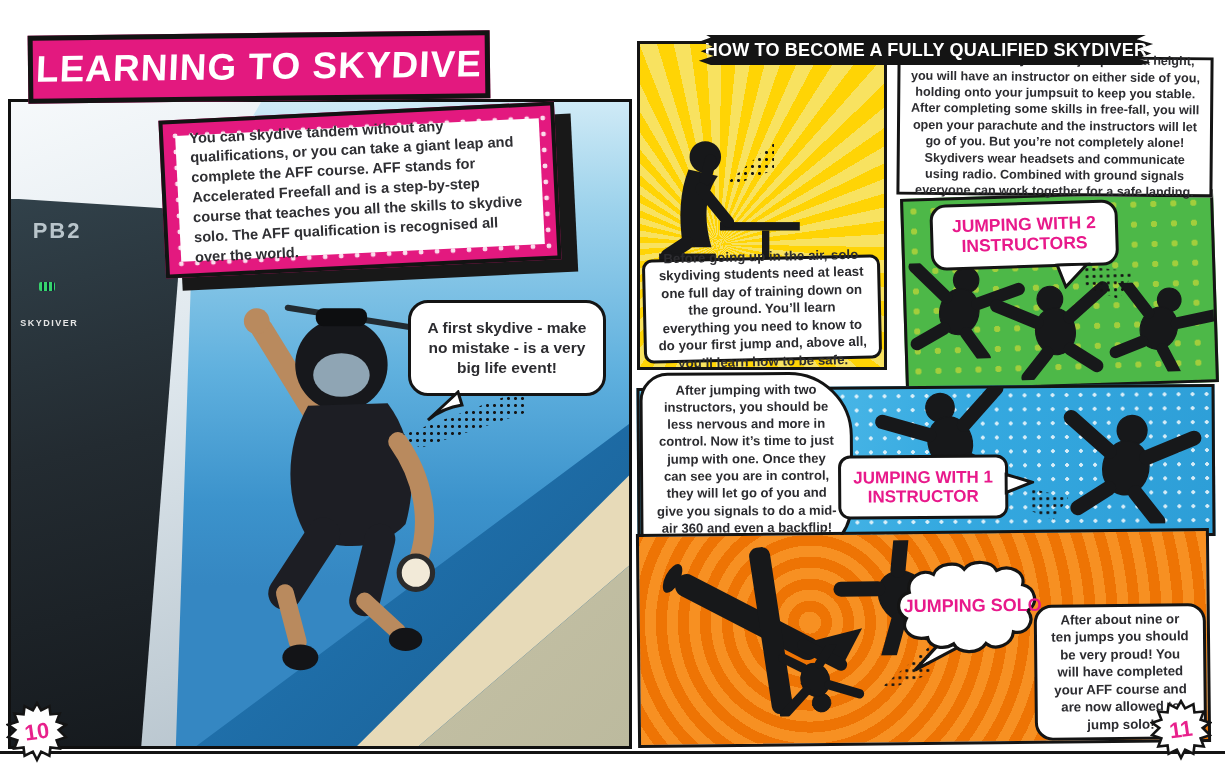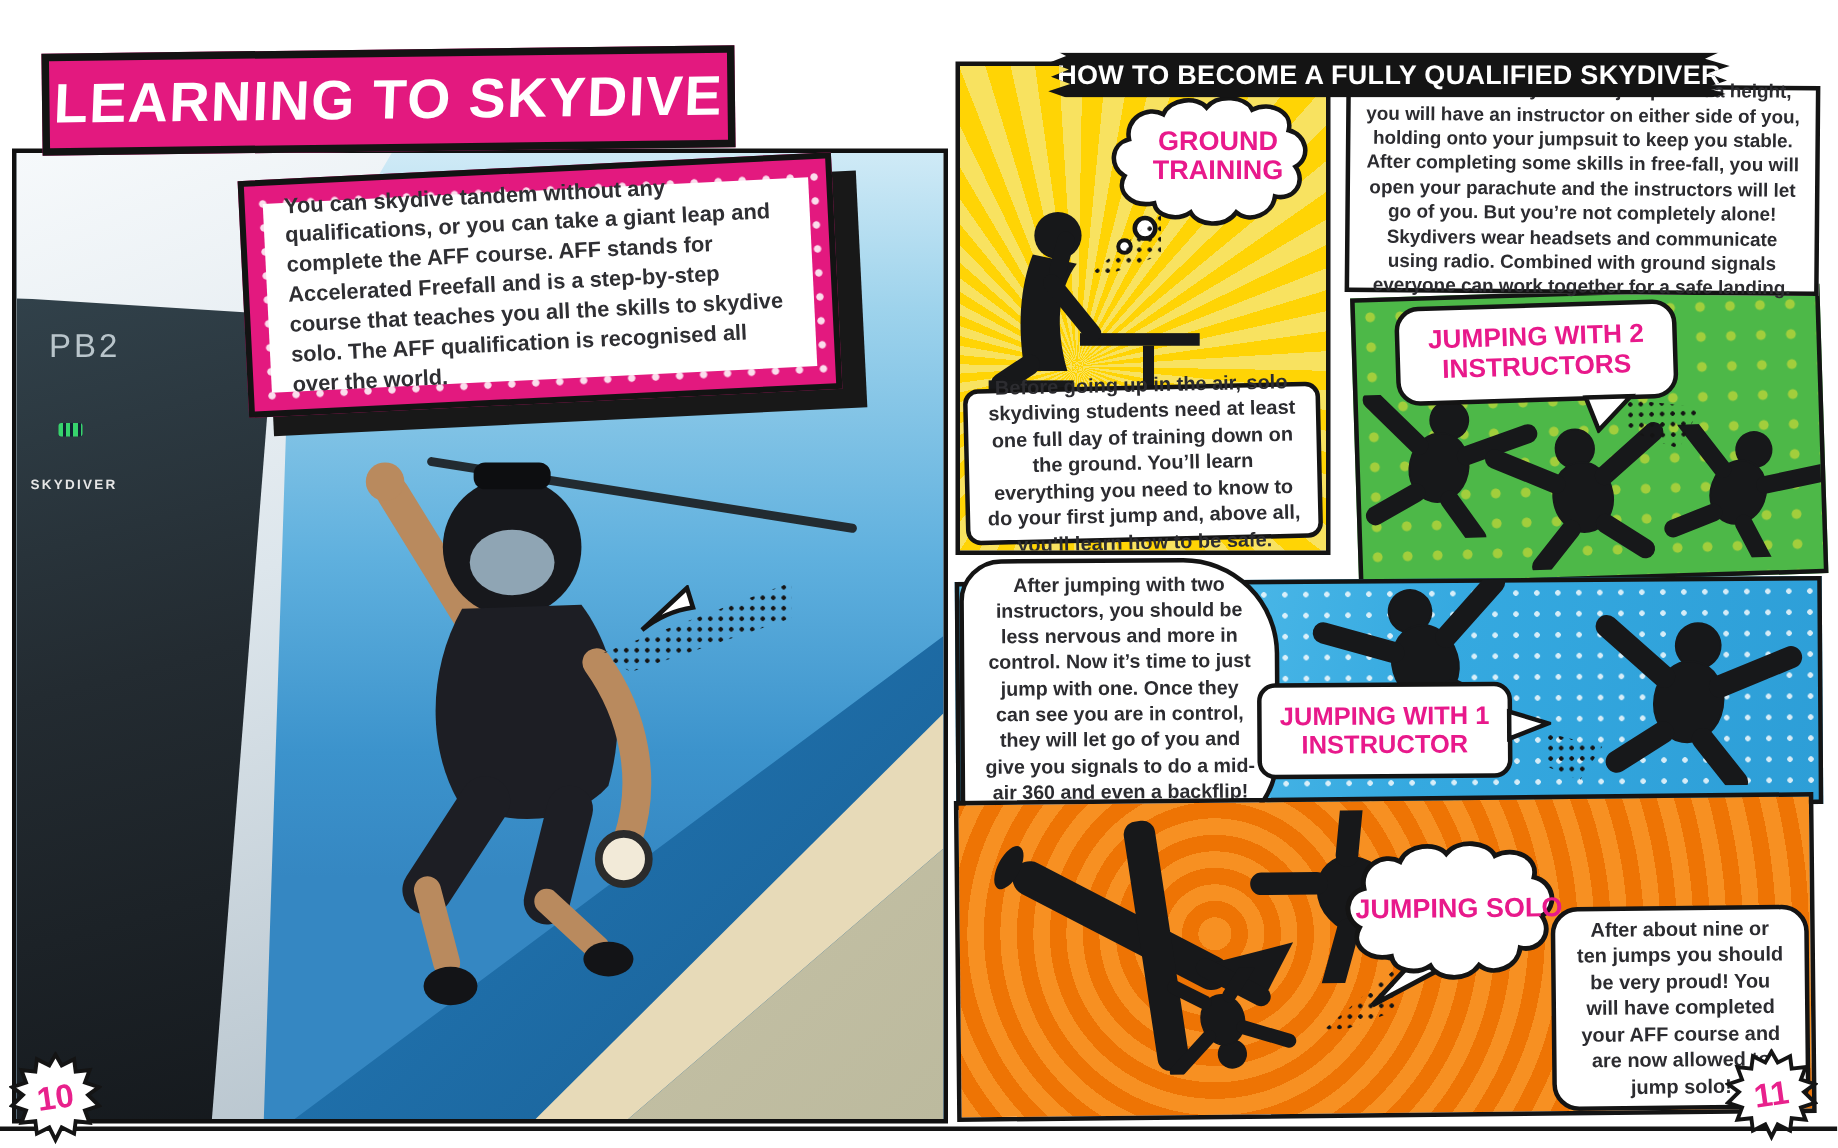--- a/index.html
+++ b/index.html
@@ -21,21 +21,21 @@
         background:linear-gradient(135deg,#d9d0b5 0%,#bcba9e 100%);}
   .fuselage{left:0;top:0;width:46%;height:100%;
         clip-path:polygon(0 0,88% 0,64% 18%,58% 100%,0 100%);
         background:linear-gradient(160deg,#f6f9fb 0%,#dde6ec 45%,#b7c4cd 100%);}
   .door-interior{left:0;top:15%;width:31%;height:85%;
         clip-path:polygon(0 0,90% 2%,68% 100%,0 100%);
         background:linear-gradient(165deg,#31414a 0%,#232b31 45%,#15191d 100%);}
   .wing{left:14%;top:6%;width:48%;height:6.5%;background:#e9eff3;border-bottom:3px solid #9cadb8;
         transform:rotate(-5deg);}
   .strut{left:44%;top:35%;width:47%;height:6px;background:#222b31;border-radius:3px;transform:rotate(9deg);}
-  .plane-reg{left:3.5%;top:18%;color:#c9d4da;font-size:22px;font-weight:400;letter-spacing:2px;opacity:.9;}
+  .plane-reg{left:3.5%;top:18%;color:#c9d4da;font-size:22px;font-weight:700;letter-spacing:2px;opacity:.9;}
   .led{left:4.5%;top:28%;width:16px;height:9px;background:
        repeating-linear-gradient(90deg,#37d36c 0 3px,#123 3px 5px);border-radius:2px;}
   .placard{left:1.5%;top:33.5%;color:#e6e6e6;font-size:9px;font-weight:700;letter-spacing:1.5px;}
 
   #title-banner{left:28px;top:33px;width:452px;height:58px;background:#e3197f;border:5px solid #131313;
         transform:rotate(-0.7deg);display:flex;align-items:center;justify-content:center;z-index:6;}
   #title-banner span{color:#fff;font-size:37px;font-weight:800;letter-spacing:1px;transform:skewX(-3deg);white-space:nowrap;}
 
   #intro-box{left:162px;top:111px;width:396px;height:158px;background:#e3197f;border:4px solid #131313;
         box-shadow:16px 13px 0 #181818;transform:rotate(-2.8deg);z-index:5;padding:12px;box-sizing:border-box;
@@ -153,20 +153,23 @@
 
   <div class="abs" id="title-banner">
     <span>LEARNING TO SKYDIVE</span>
   </div>
 
   <div class="abs" id="intro-box">
     <div id="intro-inner">You can skydive tandem without any qualifications, or you can take a giant leap and complete the AFF course. AFF stands for Accelerated Freefall and is a step-by-step course that teaches you all the skills to skydive solo. The AFF qualification is recognised all over the world.</div>
   </div>
 
   <div class="abs halftone" id="photo-bubble-dots"></div>
+  <div class="abs speech" id="photo-bubble">
+    <span>A first skydive - make no mistake - is a very big life event!</span>
+  </div>
   <svg class="abs bubble-tail-svg" style="left:424px;top:390px;width:40px;height:32px;z-index:6;" viewBox="0 0 40 32">
     <path d="M34 2 L4 30 C14 22 24 17 38 15 Z" fill="#fff" stroke="#141414" stroke-width="3"></path>
   </svg>
 
   <div class="abs badge" id="badge-10">
     <svg viewBox="0 0 60 60">
       <path d="M30,2 L34,9 L42,5 L43,13 L52,12 L49,20 L58,23 L51,28 L58,35 L49,38 L52,46 L43,45 L42,53 L34,49 L30,57 L26,49 L18,53 L17,45 L8,46 L11,38 L2,35 L9,28 L2,23 L11,20 L8,12 L17,13 L18,5 L26,9 Z" fill="#fff" stroke="#141414" stroke-width="2.5"></path>
     </svg>
     <span>10</span>
   </div>
@@ -186,28 +189,20 @@
         <path d="M62 60 L88 92" stroke-width="11" fill="none"></path>
         <path d="M48 112 L30 124" stroke-width="13" fill="none"></path>
         <path d="M30 124 L34 158" stroke-width="10" fill="none"></path>
         <rect x="22" y="122" width="54" height="8" stroke="none"></rect>
         <path d="M30 130 L22 176" stroke-width="5" fill="none"></path>
         <path d="M64 130 L72 176" stroke-width="5" fill="none"></path>
         <path d="M30 130 L68 172" stroke-width="4" fill="none"></path>
       </g>
     </svg>
     <div class="abs halftone" id="gt-dots"></div>
-    <div class="abs" id="gt-cloud">
-      <svg viewBox="0 0 200 150">
-        <path d="M44 98 C24 102 10 88 18 74 C4 66 6 46 22 42 C18 24 38 12 52 20 C58 6 82 4 90 14 C100 2 124 4 130 16 C146 8 166 18 162 34 C178 38 182 58 168 66 C178 80 166 96 150 92 C148 108 128 116 116 106 C106 120 82 118 76 106 C64 114 46 110 44 98 Z" fill="#fff" stroke="#141414" stroke-width="4"></path>
-        <circle cx="36" cy="120" r="9" fill="#fff" stroke="#141414" stroke-width="4"></circle>
-        <circle cx="18" cy="136" r="5.5" fill="#fff" stroke="#141414" stroke-width="3.5"></circle>
-      </svg>
-      <div class="cloud-text">GROUND TRAINING</div>
-    </div>
     <div class="abs white-box" id="gt-textbox">
       <span>Before going up in the air, solo skydiving students need at least one full day of training down on the ground. You’ll learn everything you need to know to do your first jump and, above all, you’ll learn how to be safe.</span>
     </div>
   </div>
 
   <div class="abs" id="countdown-box">
     <span>3 - 2 - 1 - GO! On your first jump from a height, you will have an instructor on either side of you, holding onto your jumpsuit to keep you stable. After completing some skills in free-fall, you will open your parachute and the instructors will let go of you. But you’re not completely alone! Skydivers wear headsets and communicate using radio. Combined with ground signals everyone can work together for a safe landing.</span>
   </div>
 
   <div class="abs panel" id="panel-green">

